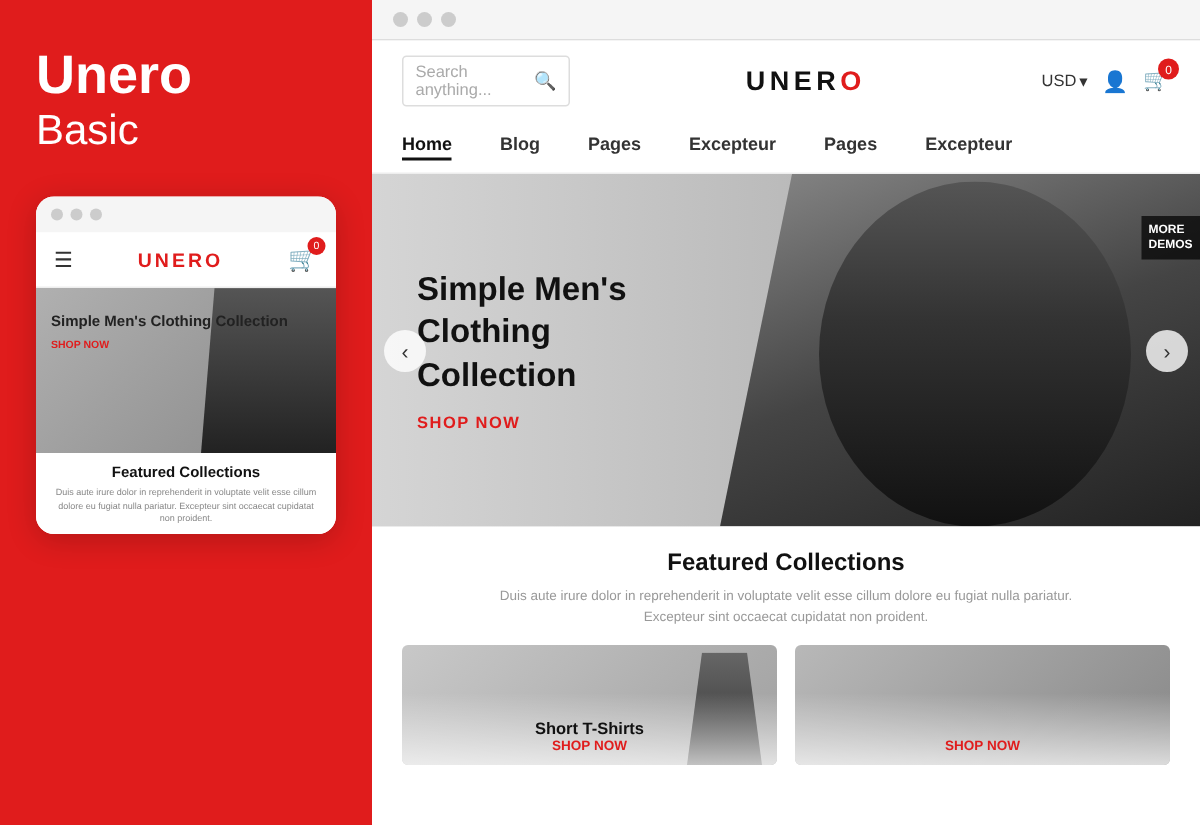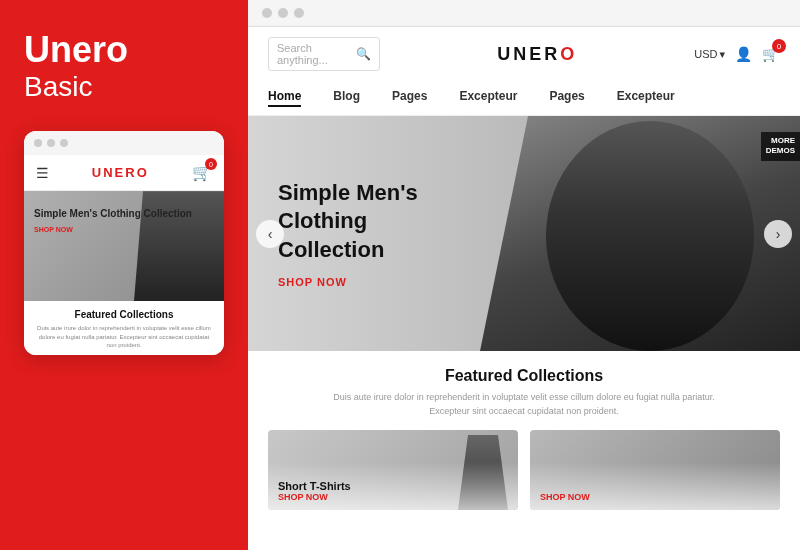--- a/index.html
+++ b/index.html
@@ -301,27 +301,27 @@
       border-radius: 50%;
       display: flex; align-items: center; justify-content: center;
       font-size: 14px;
       cursor: pointer;
       color: #333;
     }
     .hero-arrow-left { left: 8px; }
     .hero-arrow-right { right: 8px; }
     .more-demos-badge {
       position: absolute;
-      right: 0; top: 16px;
+      right: 0; top: 28px;
       background: rgba(0,0,0,0.7);
       color: #fff;
       font-size: 8px;
       font-weight: 700;
       padding: 4px 5px;
-      text-align: right;
+      text-align: left;
       line-height: 1.3;
       cursor: pointer;
     }
 
     
     .featured-section {
       padding: 16px 20px 12px;
       background: #fff;
     }
     .featured-title {
@@ -334,20 +334,21 @@
     .featured-desc {
       font-size: 9px;
       color: #999;
       text-align: center;
       line-height: 1.5;
       margin-bottom: 12px;
     }
     .collections-row {
       display: flex;
       gap: 12px;
+      text-align: center;
     }
     .collection-card {
       flex: 1;
       background: #e8e8e8;
       border-radius: 4px;
       overflow: hidden;
       height: 80px;
       position: relative;
       display: flex;
       align-items: flex-end;

